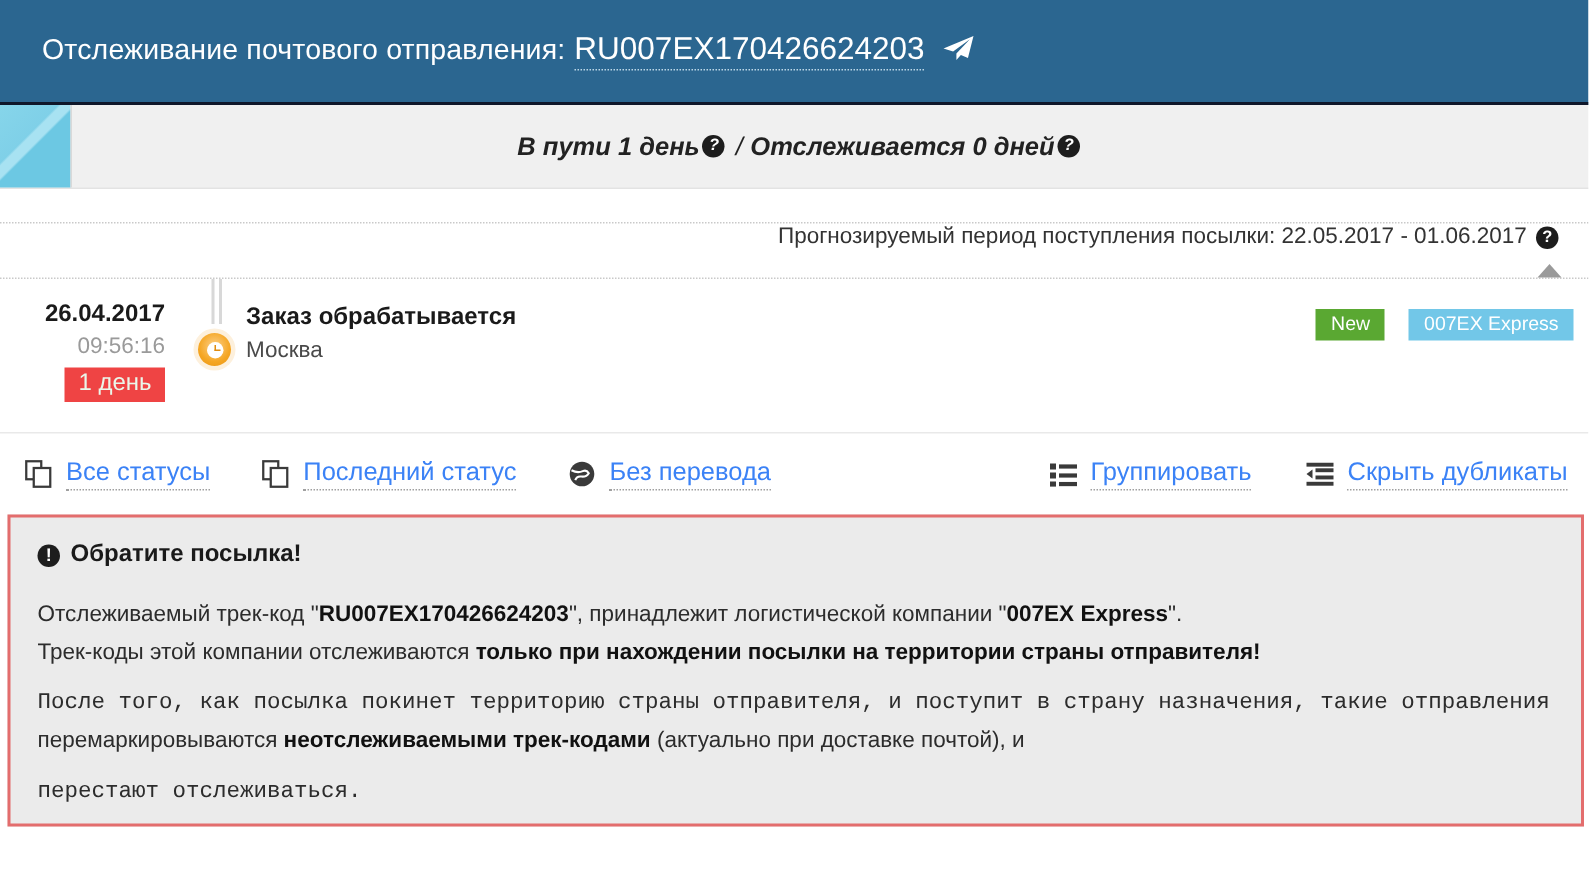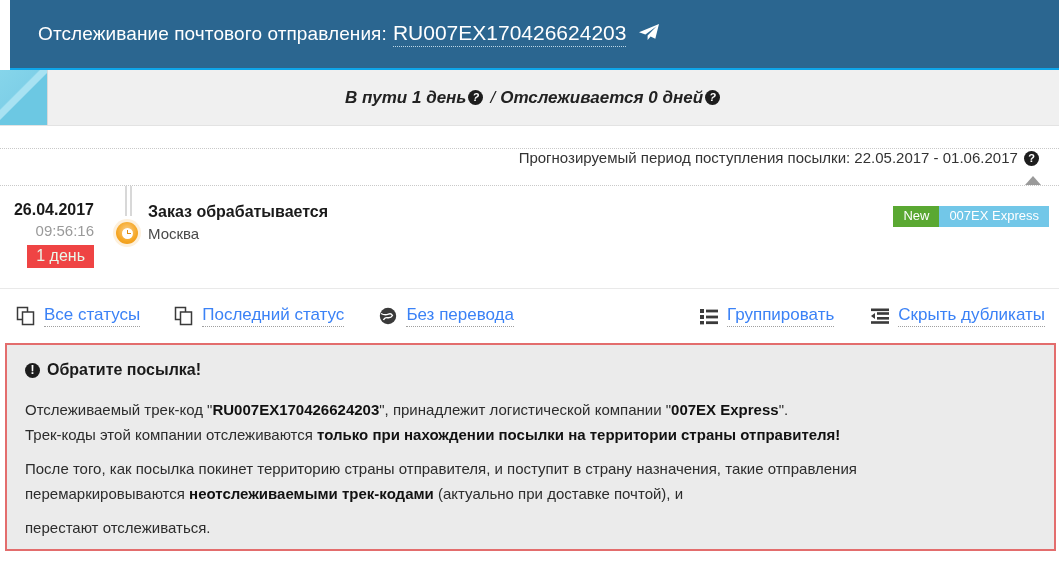--- a/index.html
+++ b/index.html
@@ -17,22 +17,21 @@
   }
 
   
   .header-bar {
     background: #2b6690;
     height: 70px;
     display: flex;
     align-items: center;
     padding-left: 28px;
     box-sizing: border-box;
-    border-bottom: 2px solid #0ea5e9;
-    margin-left: 10px;
+    border-bottom: 2px solid #0f172a;
   }
   .header-title {
     color: #ffffff;
     font-size: 19px;
     letter-spacing: .1px;
   }
   .header-code {
     color: #ffffff;
     font-size: 21px;
     margin-left: 6px;
@@ -119,21 +118,21 @@
     width: 0; height: 0;
     border-left: 8px solid transparent;
     border-right: 8px solid transparent;
     border-bottom: 9px solid #9a9a9a;
     cursor: pointer;
   }
 
   
   .timeline {
     background: #fff;
-    padding: 14px 0 6px 0;
+    padding: 14px 0 6px 16px;
     position: relative;
     min-height: 82px;
     border-bottom: 1px solid #e9e9e9;
   }
   .entry {
     display: flex;
     position: relative;
     padding-left: 0;
   }
   .entry-dates {
@@ -216,21 +215,21 @@
   .entry-place {
     font-size: 15px;
     color: #4a4a4a;
     line-height: 24px;
   }
   .entry-tags {
     position: absolute;
     right: 10px;
     top: 6px;
     display: flex;
-    gap: 0;
+    gap: 16px;
   }
   .tag {
     font-size: 13px;
     color: #ffffff;
     padding: 3px 10px 4px 10px;
     line-height: 14px;
   }
   .tag.new { background: #5aa832; }
   .tag.carrier { background: #72c7e8; }
 
@@ -279,21 +278,21 @@
     display: flex;
     align-items: center;
   }
   .warn-title .glyph-circle { margin-right: 7px; margin-left: 0; }
   .warn-p {
     font-size: 15px;
     color: #2c2c2c;
     line-height: 25px;
     margin: 0;
   }
-  .warn-p.gap { margin-top: 9px; }
+  .warn-p.gap { margin-top: 9px; font-family: Liberation Mono, monospace; }
   .warn-p b { font-weight: bold; color: #111; }
 </style>
 </head>
 <body>
 
 <div class="header-bar">
   <span class="header-title">Отслеживание почтового отправления:</span>
   <span class="header-code">RU007EX170426624203</span>
   <span class="plane-icon">
     <svg width="22" height="18" viewBox="0 0 22 18">

